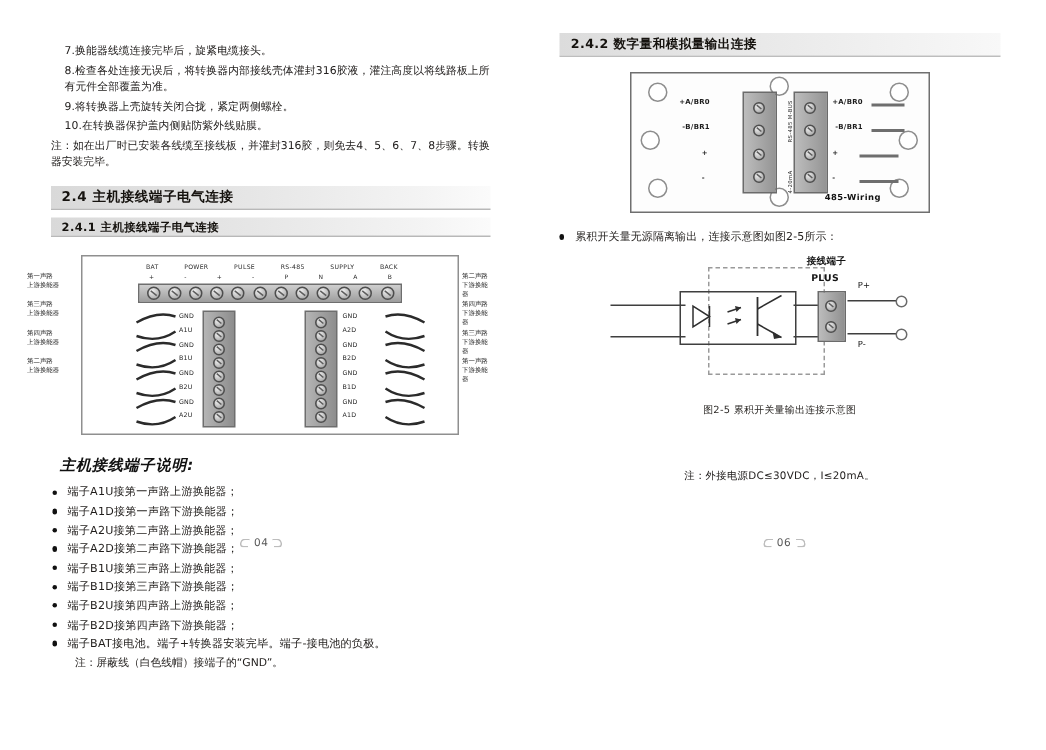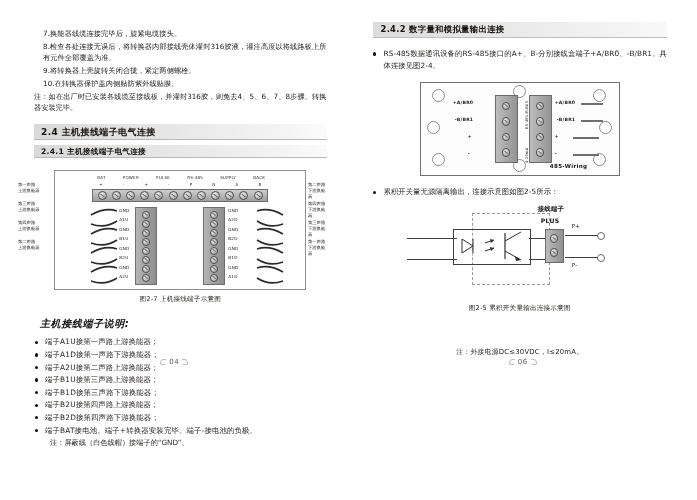--- a/index.html
+++ b/index.html
@@ -251,48 +251,44 @@
       <div class="sensor-lab r" style="left:274px;top:-108px;white-space:pre-line;">第二声路
 下游换能器</div>
       <div class="sensor-lab r" style="left:274px;top:-89px;white-space:pre-line;">第四声路
 下游换能器</div>
       <div class="sensor-lab r" style="left:274px;top:-70px;white-space:pre-line;">第三声路
 下游换能器</div>
       <div class="sensor-lab r" style="left:274px;top:-51px;white-space:pre-line;">第一声路
 下游换能器</div>
     </div>
 
-    <div class="fig-cap">图2-7 上机接线端子示意图</div>
 
     <div class="sec-title">主机接线端子说明:</div>
     <ul class="bullets">
       <li><span class="dot"></span><span>端子A1U接第一声路上游换能器；</span></li>
       <li><span class="dot"></span><span>端子A1D接第一声路下游换能器；</span></li>
       <li><span class="dot"></span><span>端子A2U接第二声路上游换能器；</span></li>
+      <li><span class="dot"></span><span>端子A2D接第二声路下游换能器；</span></li>
       <li><span class="dot"></span><span>端子B1U接第三声路上游换能器；</span></li>
       <li><span class="dot"></span><span>端子B1D接第三声路下游换能器；</span></li>
       <li><span class="dot"></span><span>端子B2U接第四声路上游换能器；</span></li>
       <li><span class="dot"></span><span>端子B2D接第四声路下游换能器；</span></li>
       <li><span class="dot"></span><span>端子BAT接电池。端子+转换器安装完毕。端子-接电池的负极。</span></li>
     </ul>
     <div class="sub-note">注：屏蔽线（白色线帽）接端子的“GND”。</div>
 
     <div class="pageno">
       <span class="badge">04</span>
     </div>
   </div>
 
   <div class="page page-right">
 
     <div class="h-right-major">2.4.2 数字量和模拟量输出连接</div>
 
-    <div class="rbullet">
-      <span class="dot"></span>
-      <span class="cont2">RS-485数据通讯设备的RS-485接口的A+、B-分别接线盒端子+A/BR0、-B/BR1。具体连接见图2-4。</span>
-    </div>
 
     <div class="fig24">
       <div class="jb-hole" style="left:11px;top:6px;"></div>
       <div class="jb-hole" style="left:6px;top:38px;"></div>
       <div class="jb-hole" style="left:11px;top:70px;"></div>
       <div class="jb-hole" style="left:92px;top:2px;"></div>
       <div class="jb-hole" style="left:92px;top:76px;"></div>
       <div class="jb-hole" style="left:172px;top:6px;"></div>
       <div class="jb-hole" style="left:178px;top:38px;"></div>
       <div class="jb-hole" style="left:172px;top:70px;"></div>

